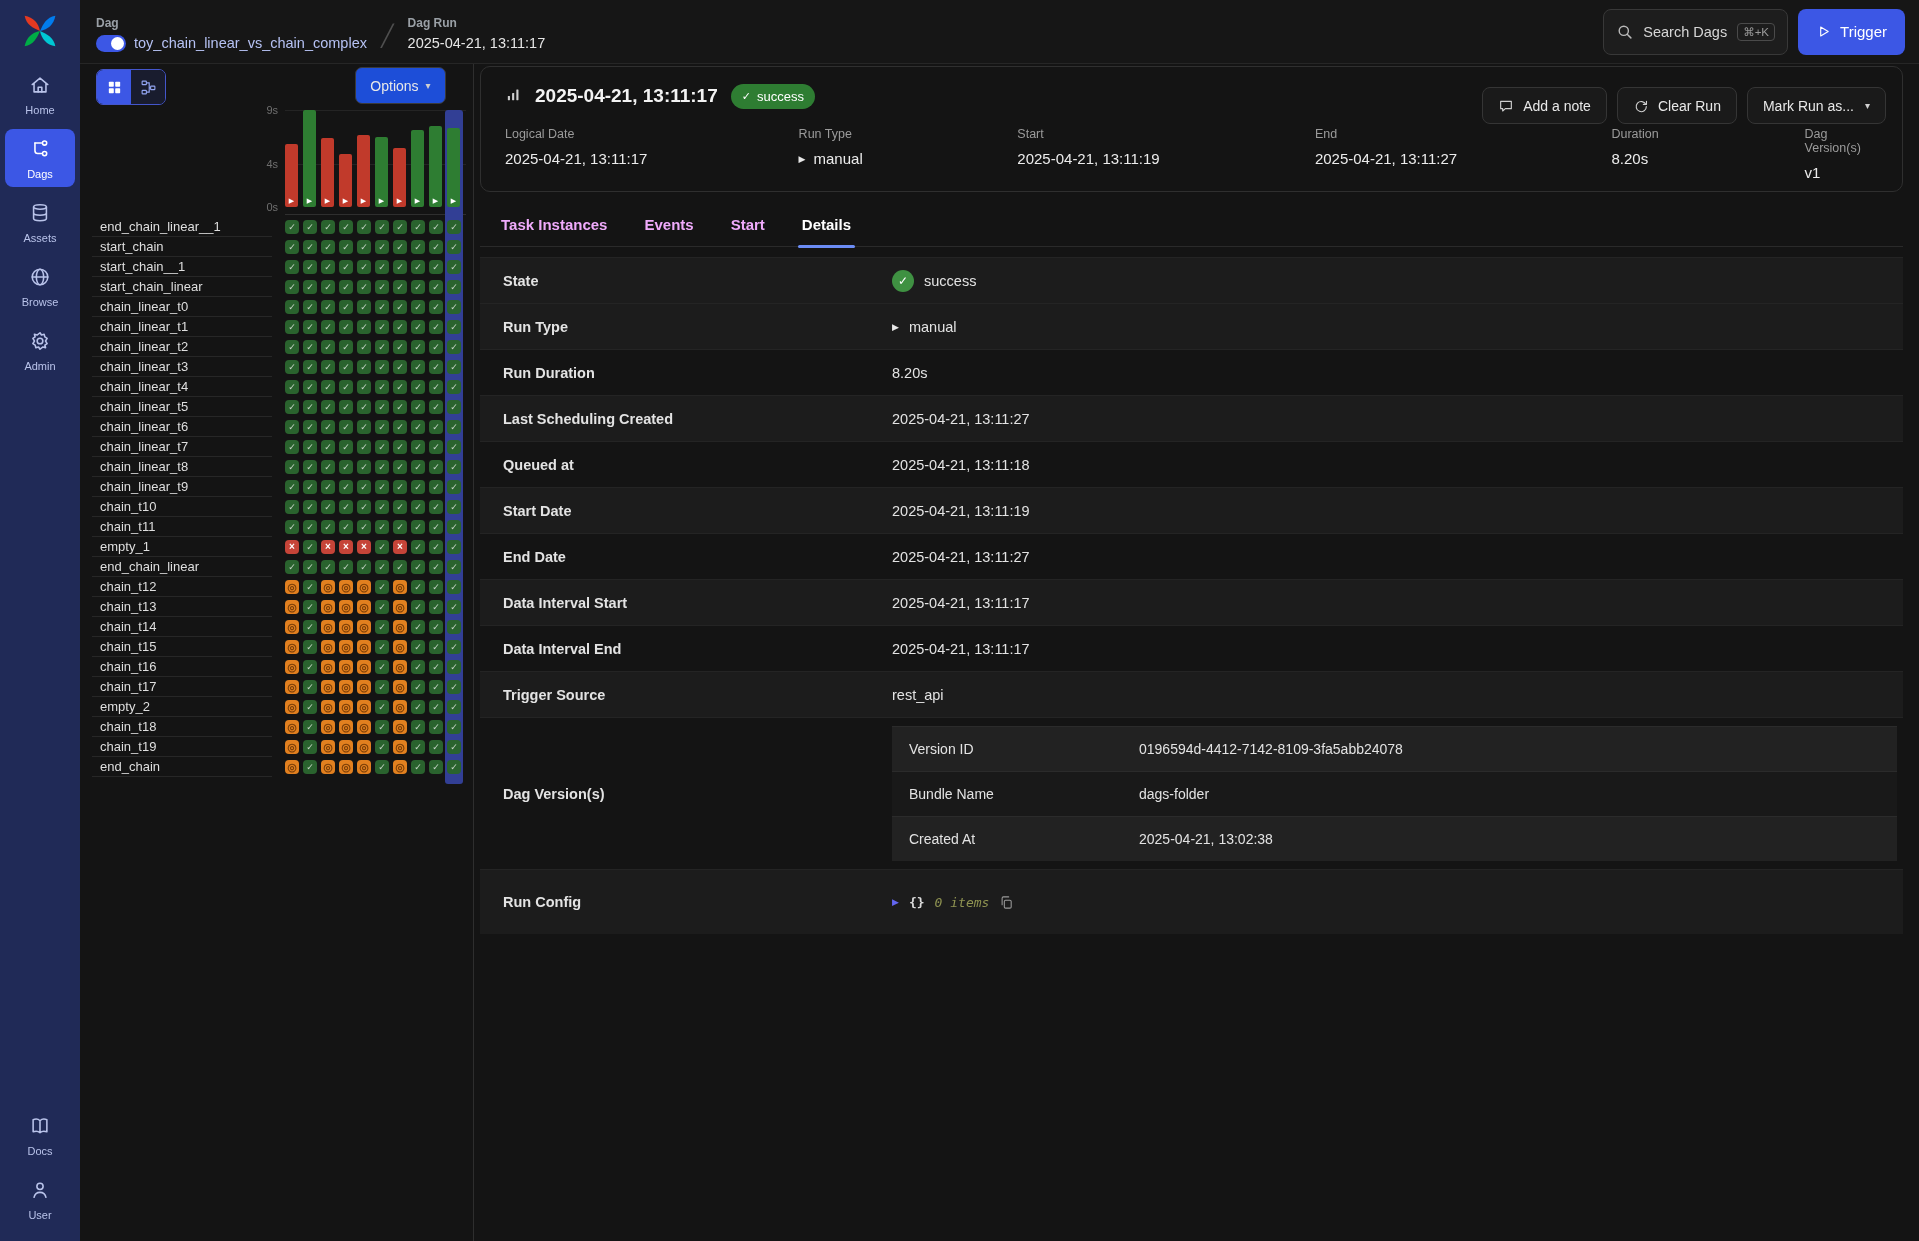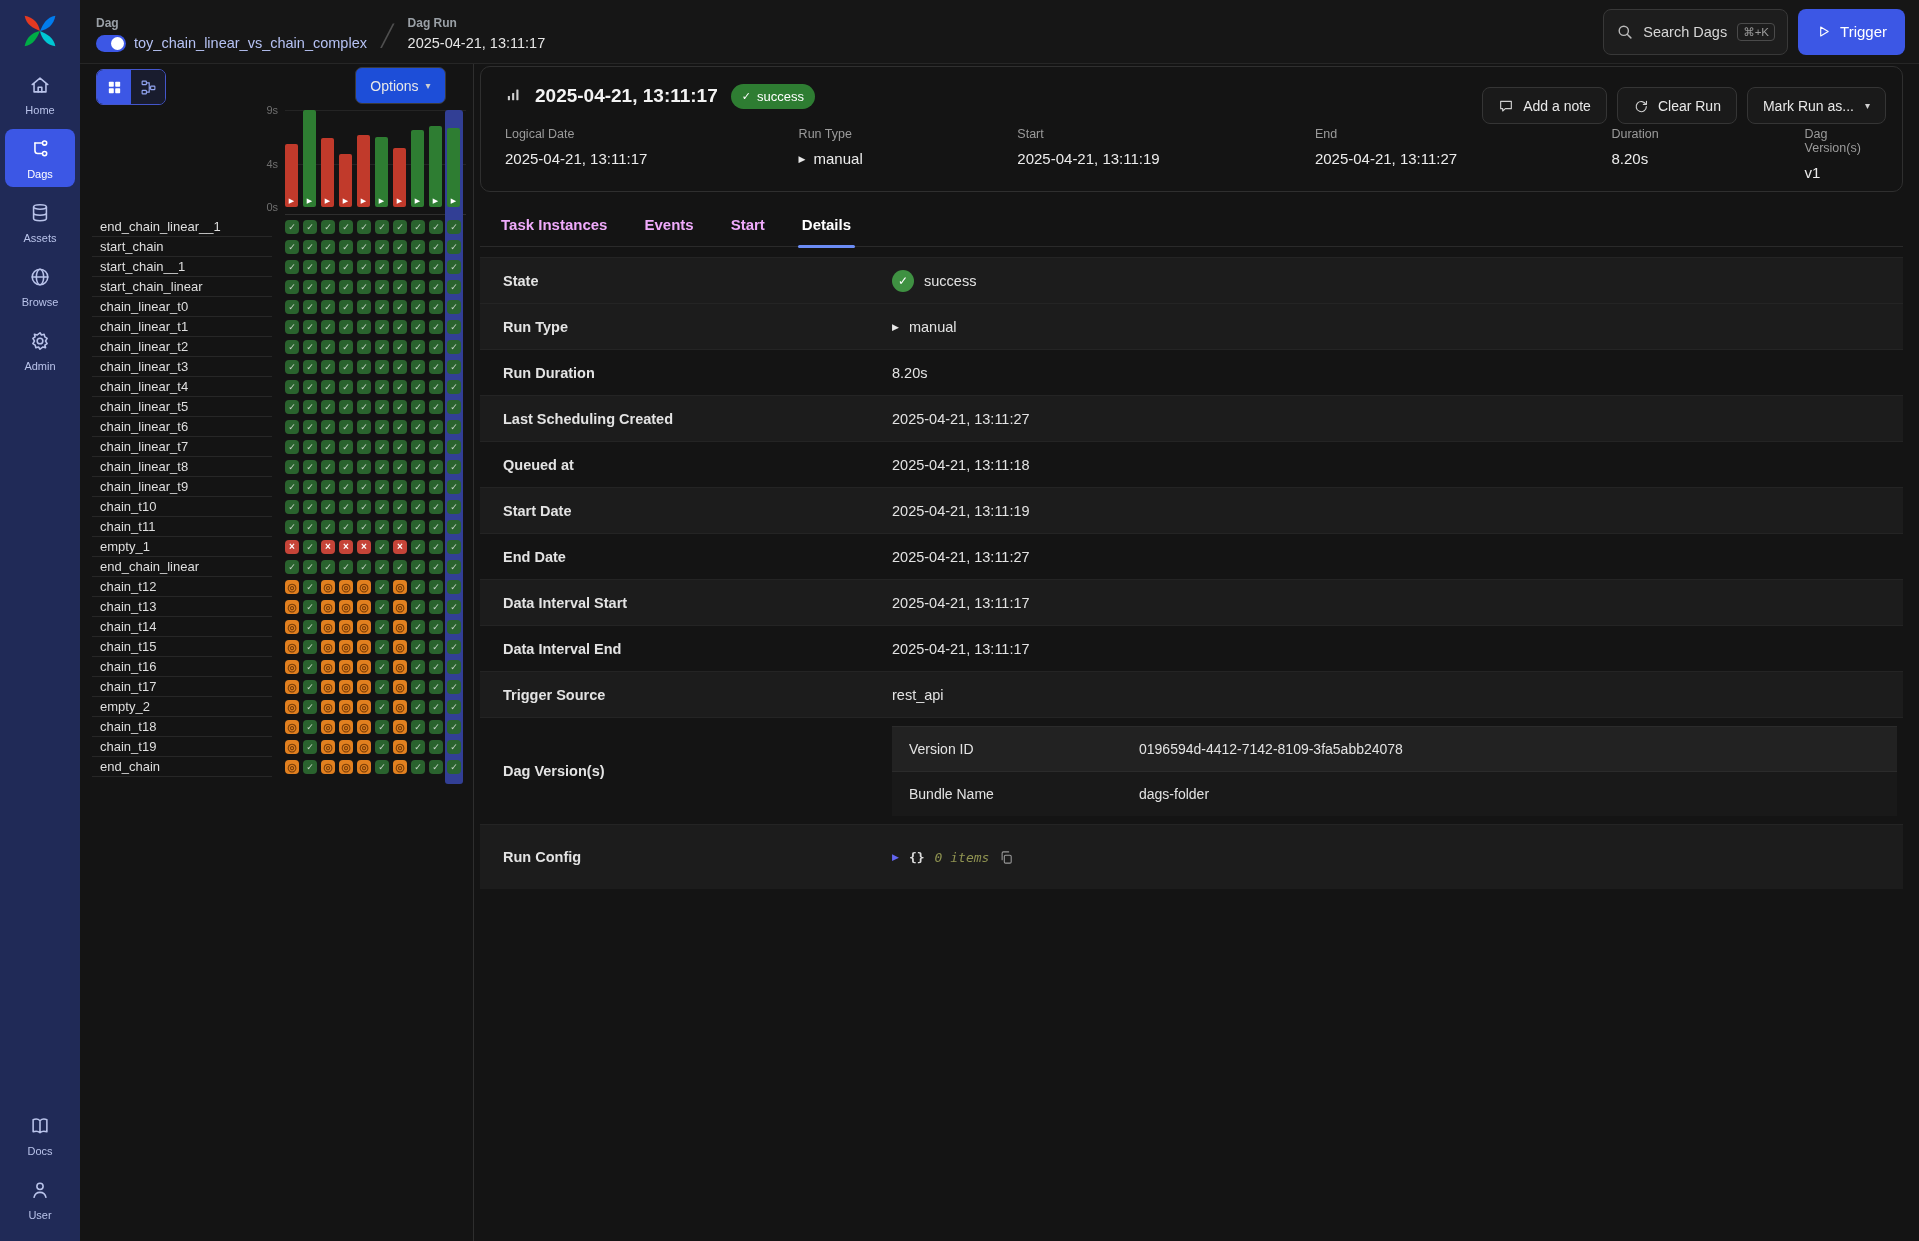--- a/index.html
+++ b/index.html
@@ -1338,20 +1338,24 @@
           <div class="d-label">Dag Version(s)</div>
           <div class="nested">
             <div class="n-row light">
               <div class="n-label">Version ID</div>
               <div class="n-value">0196594d-4412-7142-8109-3fa5abb24078</div>
             </div>
             <div class="n-row dark">
               <div class="n-label">Bundle Name</div>
               <div class="n-value">dags-folder</div>
             </div>
+            <div class="n-row light">
+              <div class="n-label">Created At</div>
+              <div class="n-value">2025-04-21, 13:02:38</div>
+            </div>
           </div>
         </div>
         <div class="d-row rc-row light">
           <div class="d-label">Run Config</div>
           <div class="d-value">
             <span class="rc-arrow">▶</span>
             <span class="rc-braces mono">{}</span>
             <span class="rc-items mono">0 items</span>
             <button class="copy-btn">
               <span class="icon" style="display: flex;">

